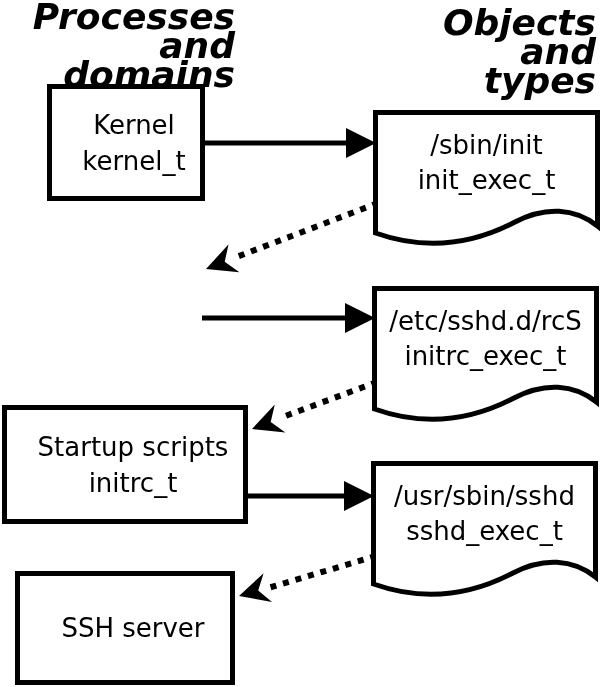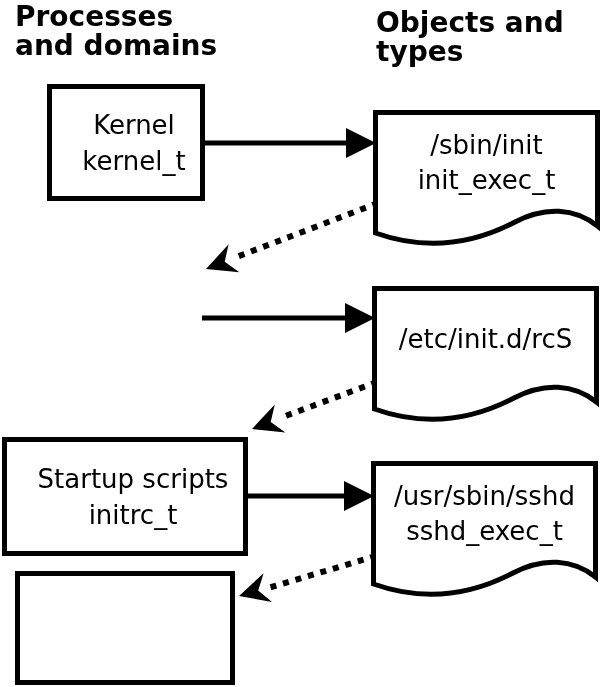--- a/index.html
+++ b/index.html
@@ -11,26 +11,27 @@
     position: relative;
     width: 600px;
     height: 687px;
     background: #ffffff;
     font-family: "DejaVu Sans", "Liberation Sans", sans-serif;
     color: #000000;
     overflow: hidden;
   }
   .col-header {
     position: absolute;
-    font-size: 28px;
+    font-size: 36px;
     font-weight: bold;
     line-height: 29px;
-    text-align: left;
+    text-align: right;
     white-space: pre-line;
     letter-spacing: 0px;
+    font-style: italic;
   }
   .col-header.left  { left: 15px;  top: 2px; width: 220px; }
   .col-header.right { left: 376px; top: 8px; width: 220px; }
 
   .connectors {
     position: absolute;
     left: 0; top: 0;
     width: 600px;
     height: 687px;
     pointer-events: none;
@@ -45,21 +46,21 @@
     flex-direction: column;
     align-items: center;
     justify-content: center;
     font-size: 26px;
     line-height: 36px;
     text-align: center;
     padding-left: 16px;
   }
   .pbox.kernel  { left: 47px; top: 84px;  width: 158px; height: 117px; }
   .pbox.init    { left: 48px; top: 246px; width: 156px; height: 117px; }
-  .pbox.startup { left: 2px;  top: 405px; width: 246px; height: 119px; margin-top: 32px; }
+  .pbox.startup { left: 2px;  top: 405px; width: 246px; height: 119px; }
   .pbox.ssh     { left: 15px; top: 571px; width: 220px; height: 114px; }
 
   .docshape {
     position: absolute;
     width: 227px;
     height: 148px;
   }
   .docshape.d1 { left: 373px; top: 110px; }
   .docshape.d2 { left: 372px; top: 286px; }
   .docshape.d3 { left: 371px; top: 461px; }
@@ -136,35 +137,37 @@
 
   <div class="pbox kernel">
     <div>Kernel</div>
     <div>kernel_t</div>
   </div>
   <div class="pbox startup">
     <div>Startup scripts</div>
     <div>initrc_t</div>
   </div>
   <div class="pbox ssh">
+    <div>SSH server</div>
   </div>
 
   <svg class="docshape d1" viewBox="0 0 227 148" xmlns="http://www.w3.org/2000/svg">
     <path d="M2.5 2.5 H224.5 V116 C202 98 172 96 142 112 C102 133 56 142 2.5 123 Z" fill="#ffffff" stroke="#000000" stroke-width="5"></path>
   </svg>
   <div class="doctext t1">
     <div>/sbin/init</div>
     <div>init_exec_t</div>
   </div>
 
   <svg class="docshape d2" viewBox="0 0 227 148" xmlns="http://www.w3.org/2000/svg">
     <path d="M2.5 2.5 H224.5 V116 C202 98 172 96 142 112 C102 133 56 142 2.5 123 Z" fill="#ffffff" stroke="#000000" stroke-width="5"></path>
   </svg>
   <div class="doctext t2">
-    <div>/etc/init.d/rcS</div>
+    <div>/etc/sshd.d/rcS</div>
+    <div>initrc_exec_t</div>
   </div>
 
   <svg class="docshape d3" viewBox="0 0 227 148" xmlns="http://www.w3.org/2000/svg">
     <path d="M2.5 2.5 H224.5 V116 C202 98 172 96 142 112 C102 133 56 142 2.5 123 Z" fill="#ffffff" stroke="#000000" stroke-width="5"></path>
   </svg>
   <div class="doctext t3">
     <div>/usr/sbin/sshd</div>
     <div>sshd_exec_t</div>
   </div>
 

